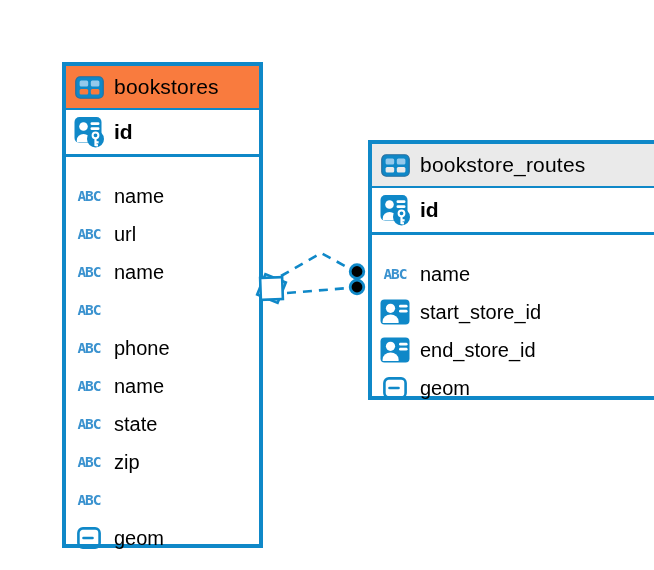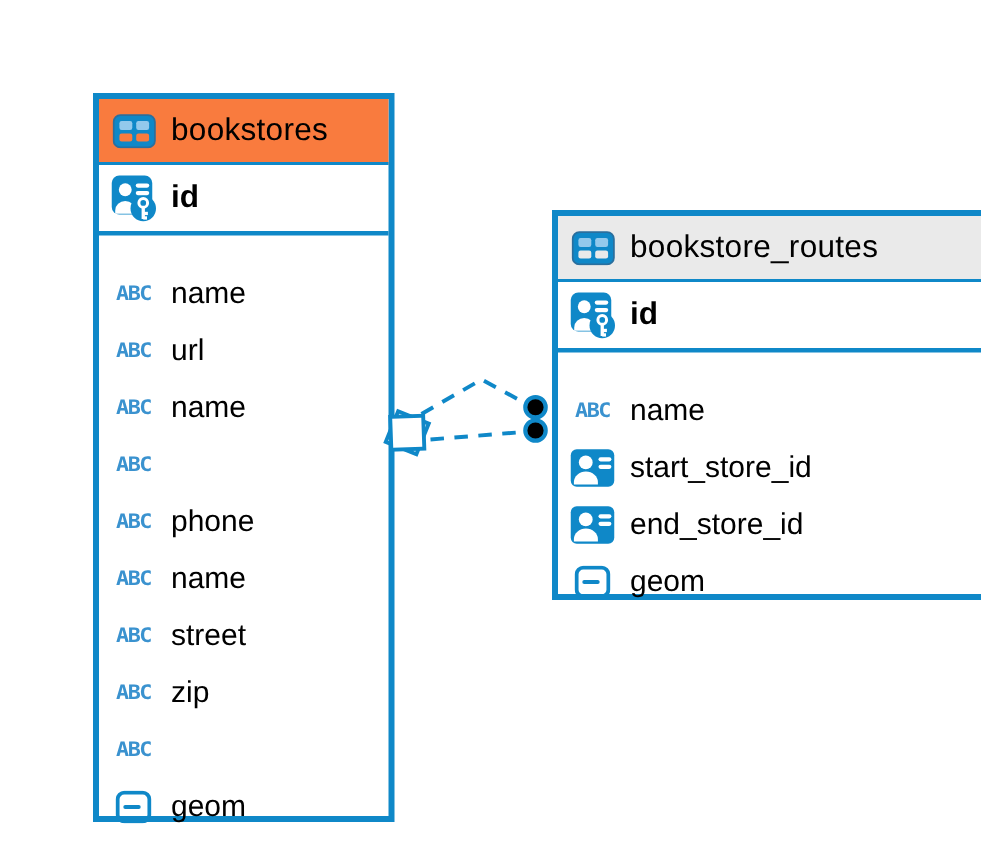--- a/index.html
+++ b/index.html
@@ -116,21 +116,21 @@
           <span class="icon">
   <span class="abc">ABC</span>
 </span>
           <span>name</span>
         </div>
 
         <div class="col-row">
           <span class="icon">
   <span class="abc">ABC</span>
 </span>
-          <span>street</span>
+          <span>state</span>
         </div>
 
         <div class="col-row">
           <span class="icon">
   <span class="abc">ABC</span>
 </span>
           <span>zip</span>
         </div>
 
         <div class="col-row">

